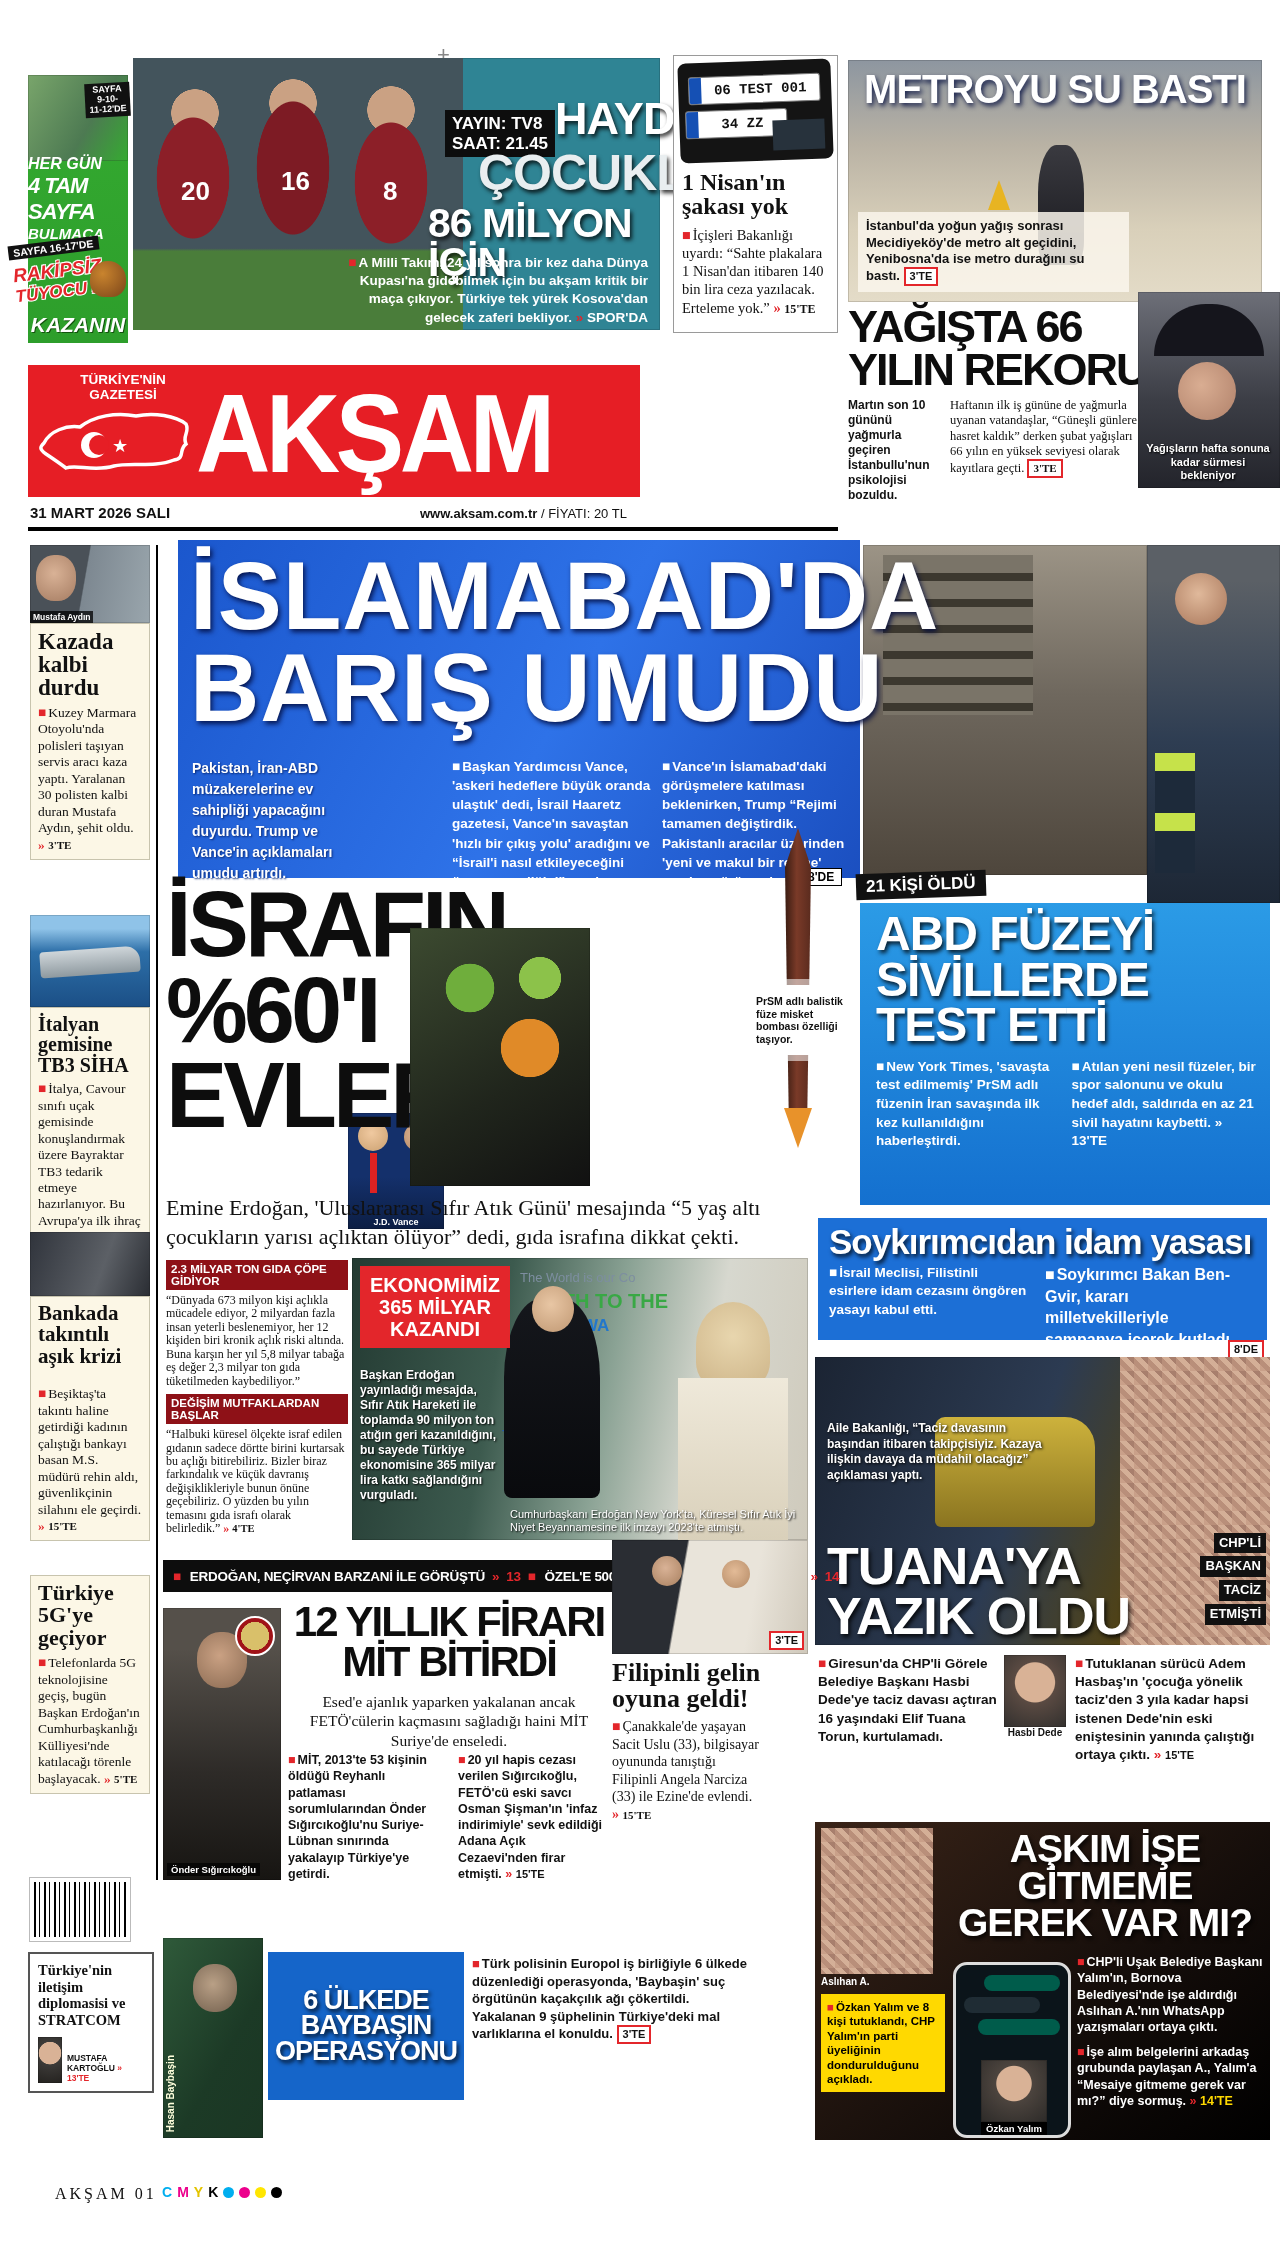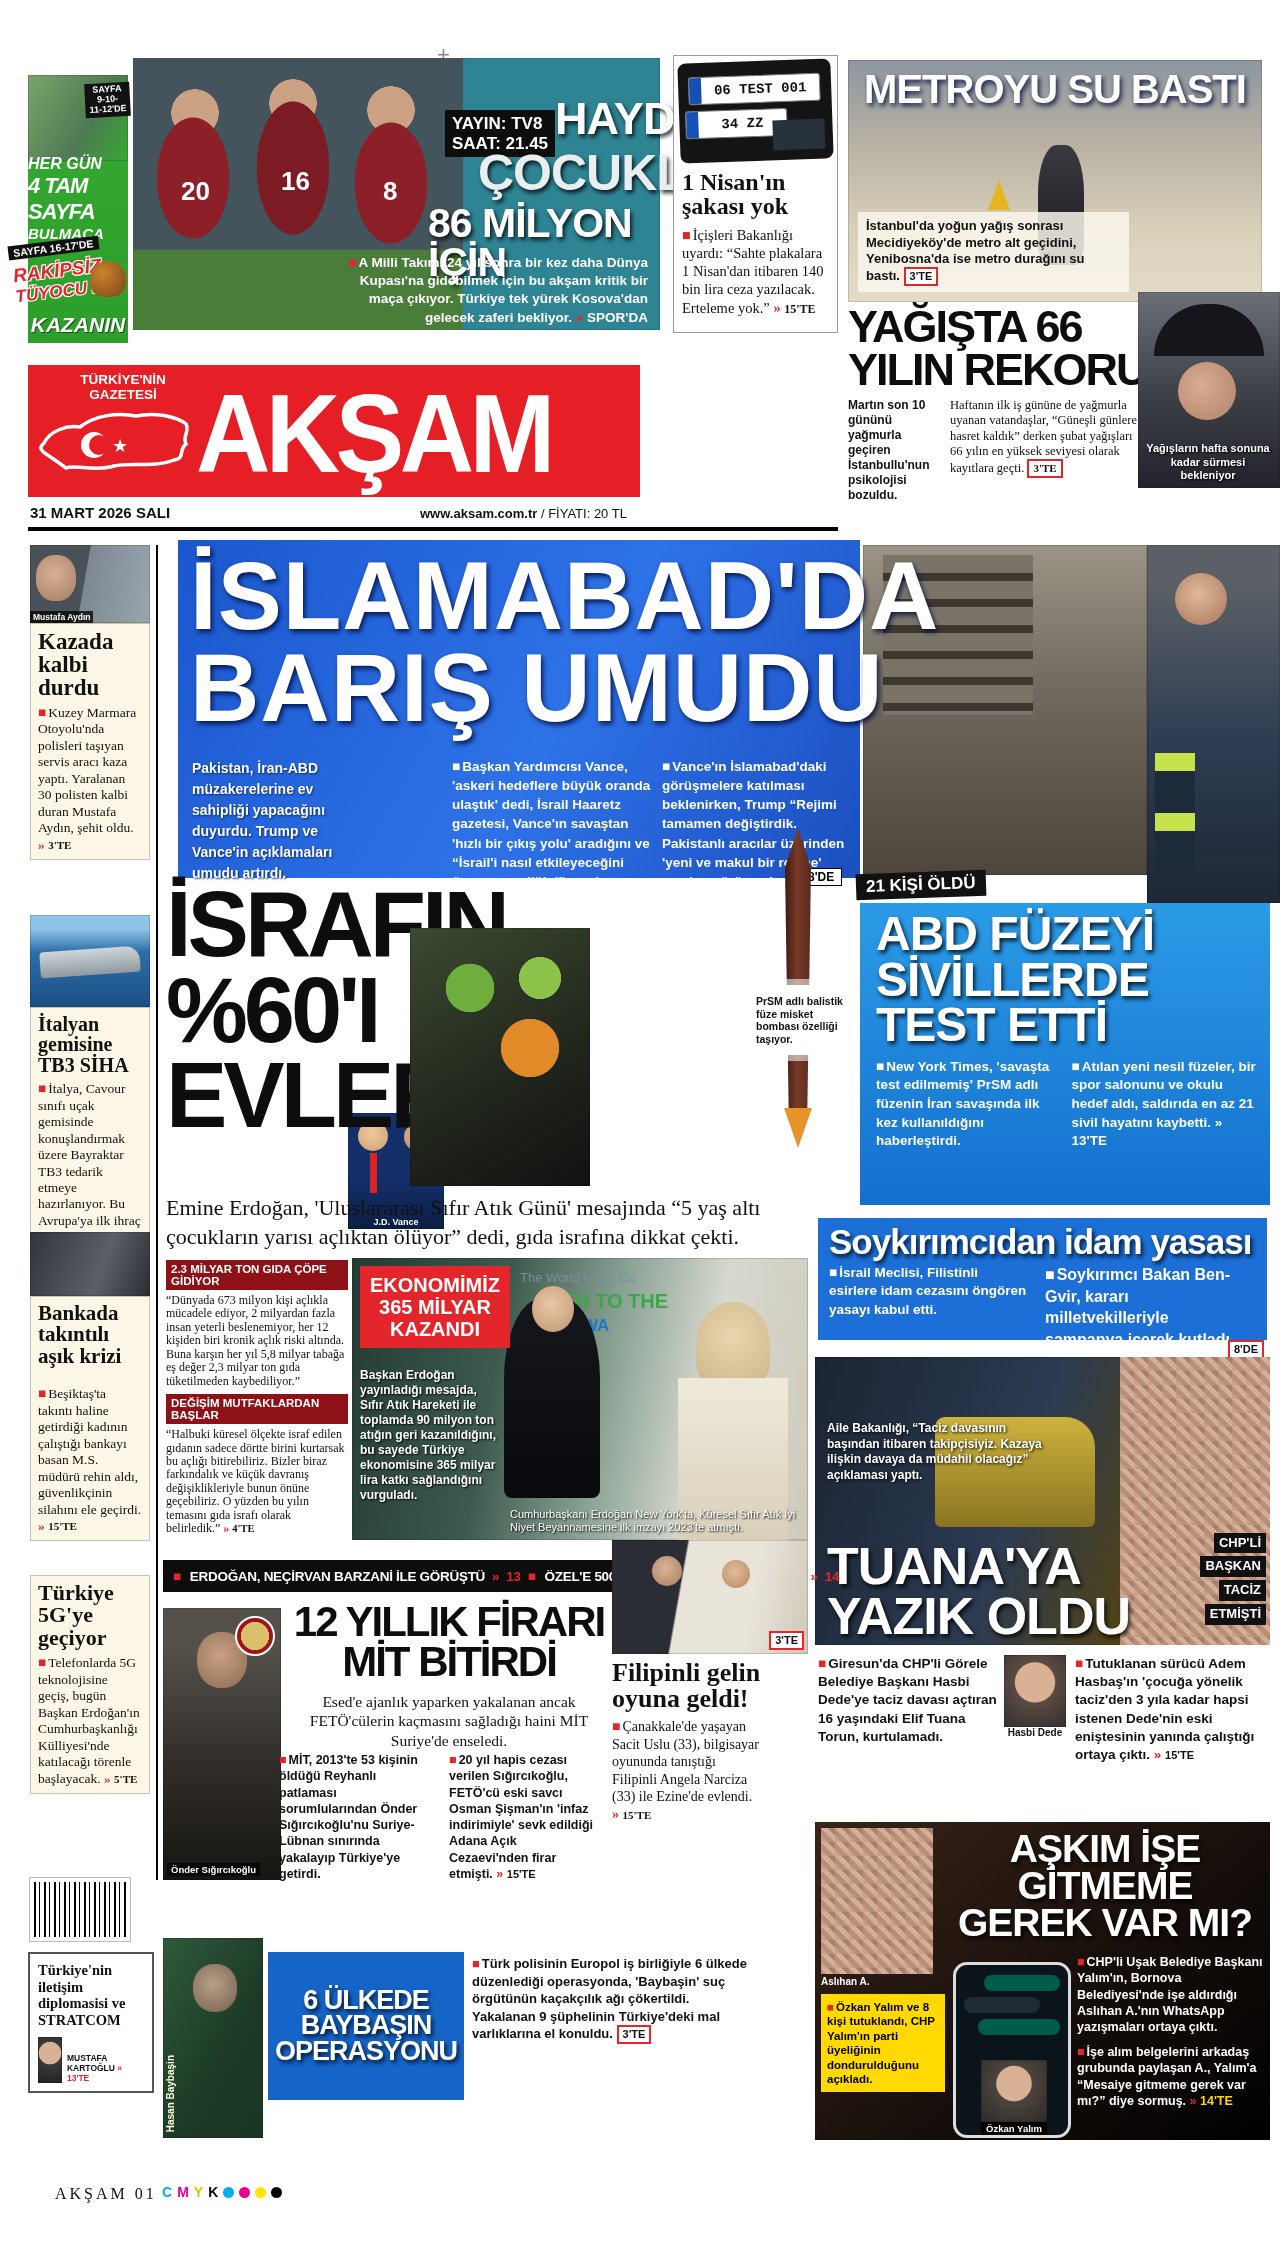--- a/index.html
+++ b/index.html
@@ -367,21 +367,21 @@
   <div class="abs ph" style="left:163px;top:1608px;width:118px;height:272px;background:linear-gradient(#55504a 15%,#2e2b28 60%,#171512)">
     <div style="position:absolute;left:34px;top:24px;width:50px;height:56px;border-radius:46%;background:radial-gradient(circle at 45% 42%,#caa183,#8a6a52)"></div>
     <div style="position:absolute;right:6px;top:8px;width:36px;height:36px;border-radius:50%;background:radial-gradient(circle at 50% 50%,#d9c06a 55%,#a01318 56%);border:2px solid #fff"></div>
     <div style="position:absolute;left:4px;bottom:4px;background:rgba(0,0,0,.7);color:#fff;font-size:9.5px;font-weight:bold;padding:1px 4px">Önder Sığırcıkoğlu</div>
   </div>
   <div class="abs hl" style="left:288px;top:1602px;width:322px;text-align:center;font-size:42px;letter-spacing:-2px;color:#0d0d0d">
     <div>12 YILLIK FİRARI</div>
     <div>MİT BİTİRDİ</div>
   </div>
   <div class="ser abs" style="left:290px;top:1692px;width:318px;font-size:15.5px;line-height:1.25;text-align:center">Esed'e ajanlık yaparken yakalanan ancak FETÖ'cülerin kaçmasını sağladığı haini MİT Suriye'de enseledi.</div>
-  <div class="abs" style="left:279px;top:1752px;width:320px;display:flex;gap:24px">
+  <div class="abs" style="left:288px;top:1752px;width:320px;display:flex;gap:24px">
     <div style="width:152px;font-weight:bold;font-size:12.5px;line-height:1.3">
       <span class="bullet">■</span><span>MİT, 2013'te 53 kişinin öldüğü Reyhanlı patlaması sorumlularından Önder Sığırcıkoğlu'nu Suriye-Lübnan sınırında yakalayıp Türkiye'ye getirdi.</span>
     </div>
     <div style="width:156px;font-weight:bold;font-size:12.5px;line-height:1.3">
       <span class="bullet">■</span><span>20 yıl hapis cezası verilen Sığırcıkoğlu, FETÖ'cü eski savcı Osman Şişman'ın 'infaz indirimiyle' sevk edildiği Adana Açık Cezaevi'nden firar etmişti.</span>
       <span class="arr">»</span> <span class="pg" style="font-size:11px">15'TE</span>
     </div>
   </div>
 
   <div class="abs" style="left:612px;top:1540px;width:196px">

